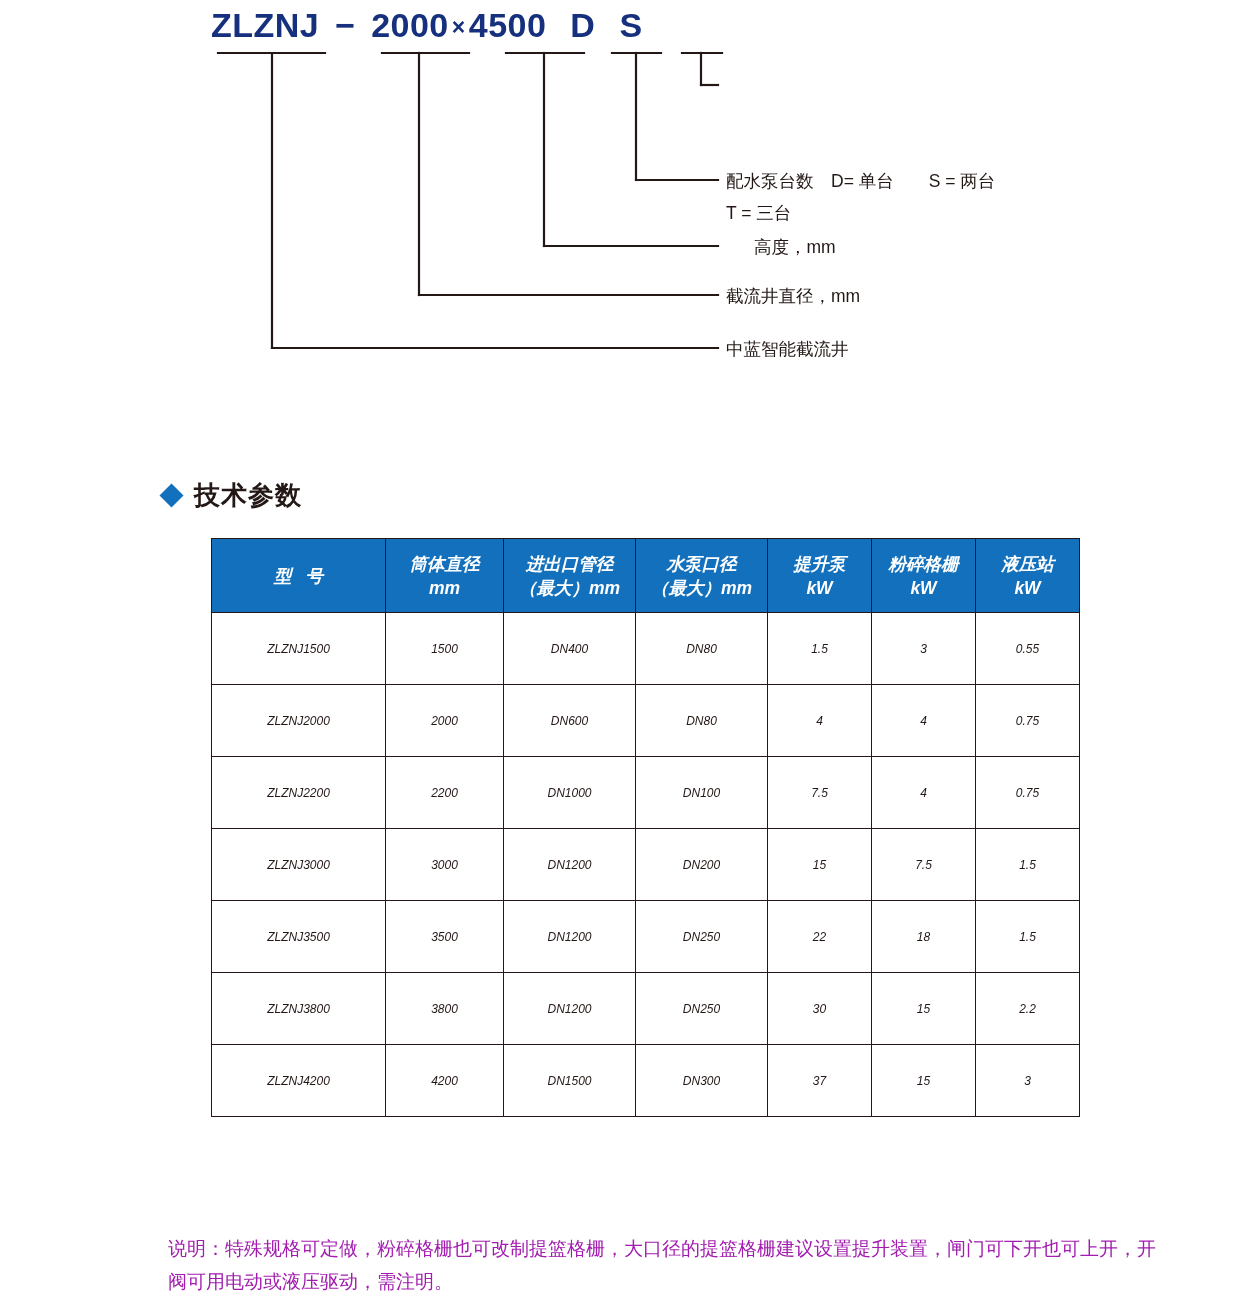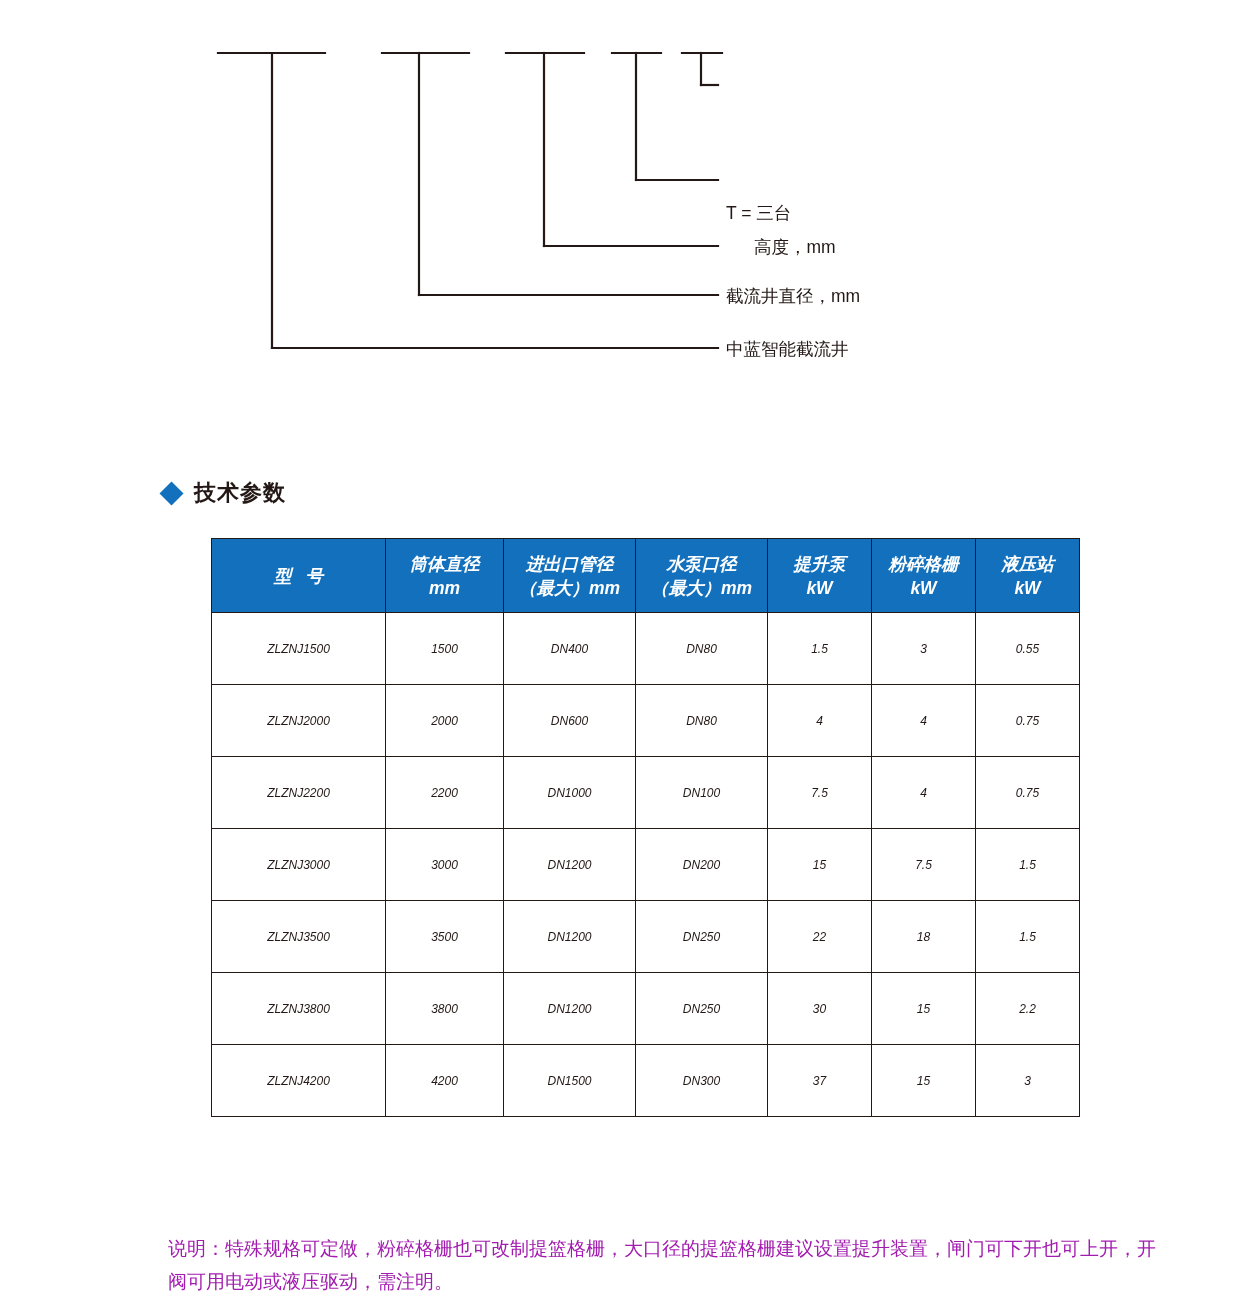--- a/index.html
+++ b/index.html
@@ -68,21 +68,21 @@
     align-items: center;
     gap: 14px;
   }
   .diamond {
     width: 17px; height: 17px;
     background: #1270BC;
     transform: rotate(45deg);
     flex: none;
   }
   .section-title {
-    font-size: 22px;
+    font-size: 26px;
     font-weight: bold;
     color: #231815;
     letter-spacing: 1px;
   }
 
   
   #spec-table {
     position: absolute;
     left: 211px;
     top: 538px;
@@ -131,20 +131,23 @@
     font-size: 19px;
     line-height: 33px;
     color: #a21caf;
   }
 </style>
 </head>
 <body>
 
 <div id="code-diagram">
 
+  <div class="code-title">
+    <span>ZLZNJ</span><span class="sp-wide"></span><span class="dash">−</span><span class="sp-wide"></span><span>2000</span><span class="times">×</span><span>4500</span><span class="sp-mid"></span><span>D</span><span class="sp-mid"></span><span>S</span>
+  </div>
 
   <svg viewBox="0 0 1258 400">
     <g stroke="#231815" stroke-width="2.2" fill="none" stroke-linecap="square">
 
       <path d="M218,53 H325"></path>
       <path d="M272,53 V348"></path>
 
       <path d="M382,53 H469"></path>
       <path d="M419,53 V295"></path>
 
@@ -159,20 +162,21 @@
 
       <path d="M701,85 H718"></path>
       <path d="M636,180 H718"></path>
       <path d="M544,246 H718"></path>
       <path d="M419,295 H718"></path>
       <path d="M272,348 H718"></path>
     </g>
   </svg>
 
 
+  <div class="ann" style="left:726px; top:167px;">配水泵台数　D= 单台　　S = 两台</div>
 
   <div class="ann" style="left:726px; top:199px;">T = 三台</div>
 
   <div class="ann" style="left:754px; top:233px;">高度，mm</div>
 
   <div class="ann" style="left:726px; top:282px;">截流井直径，mm</div>
 
   <div class="ann" style="left:726px; top:335px;">中蓝智能截流井</div>
 </div>
 

